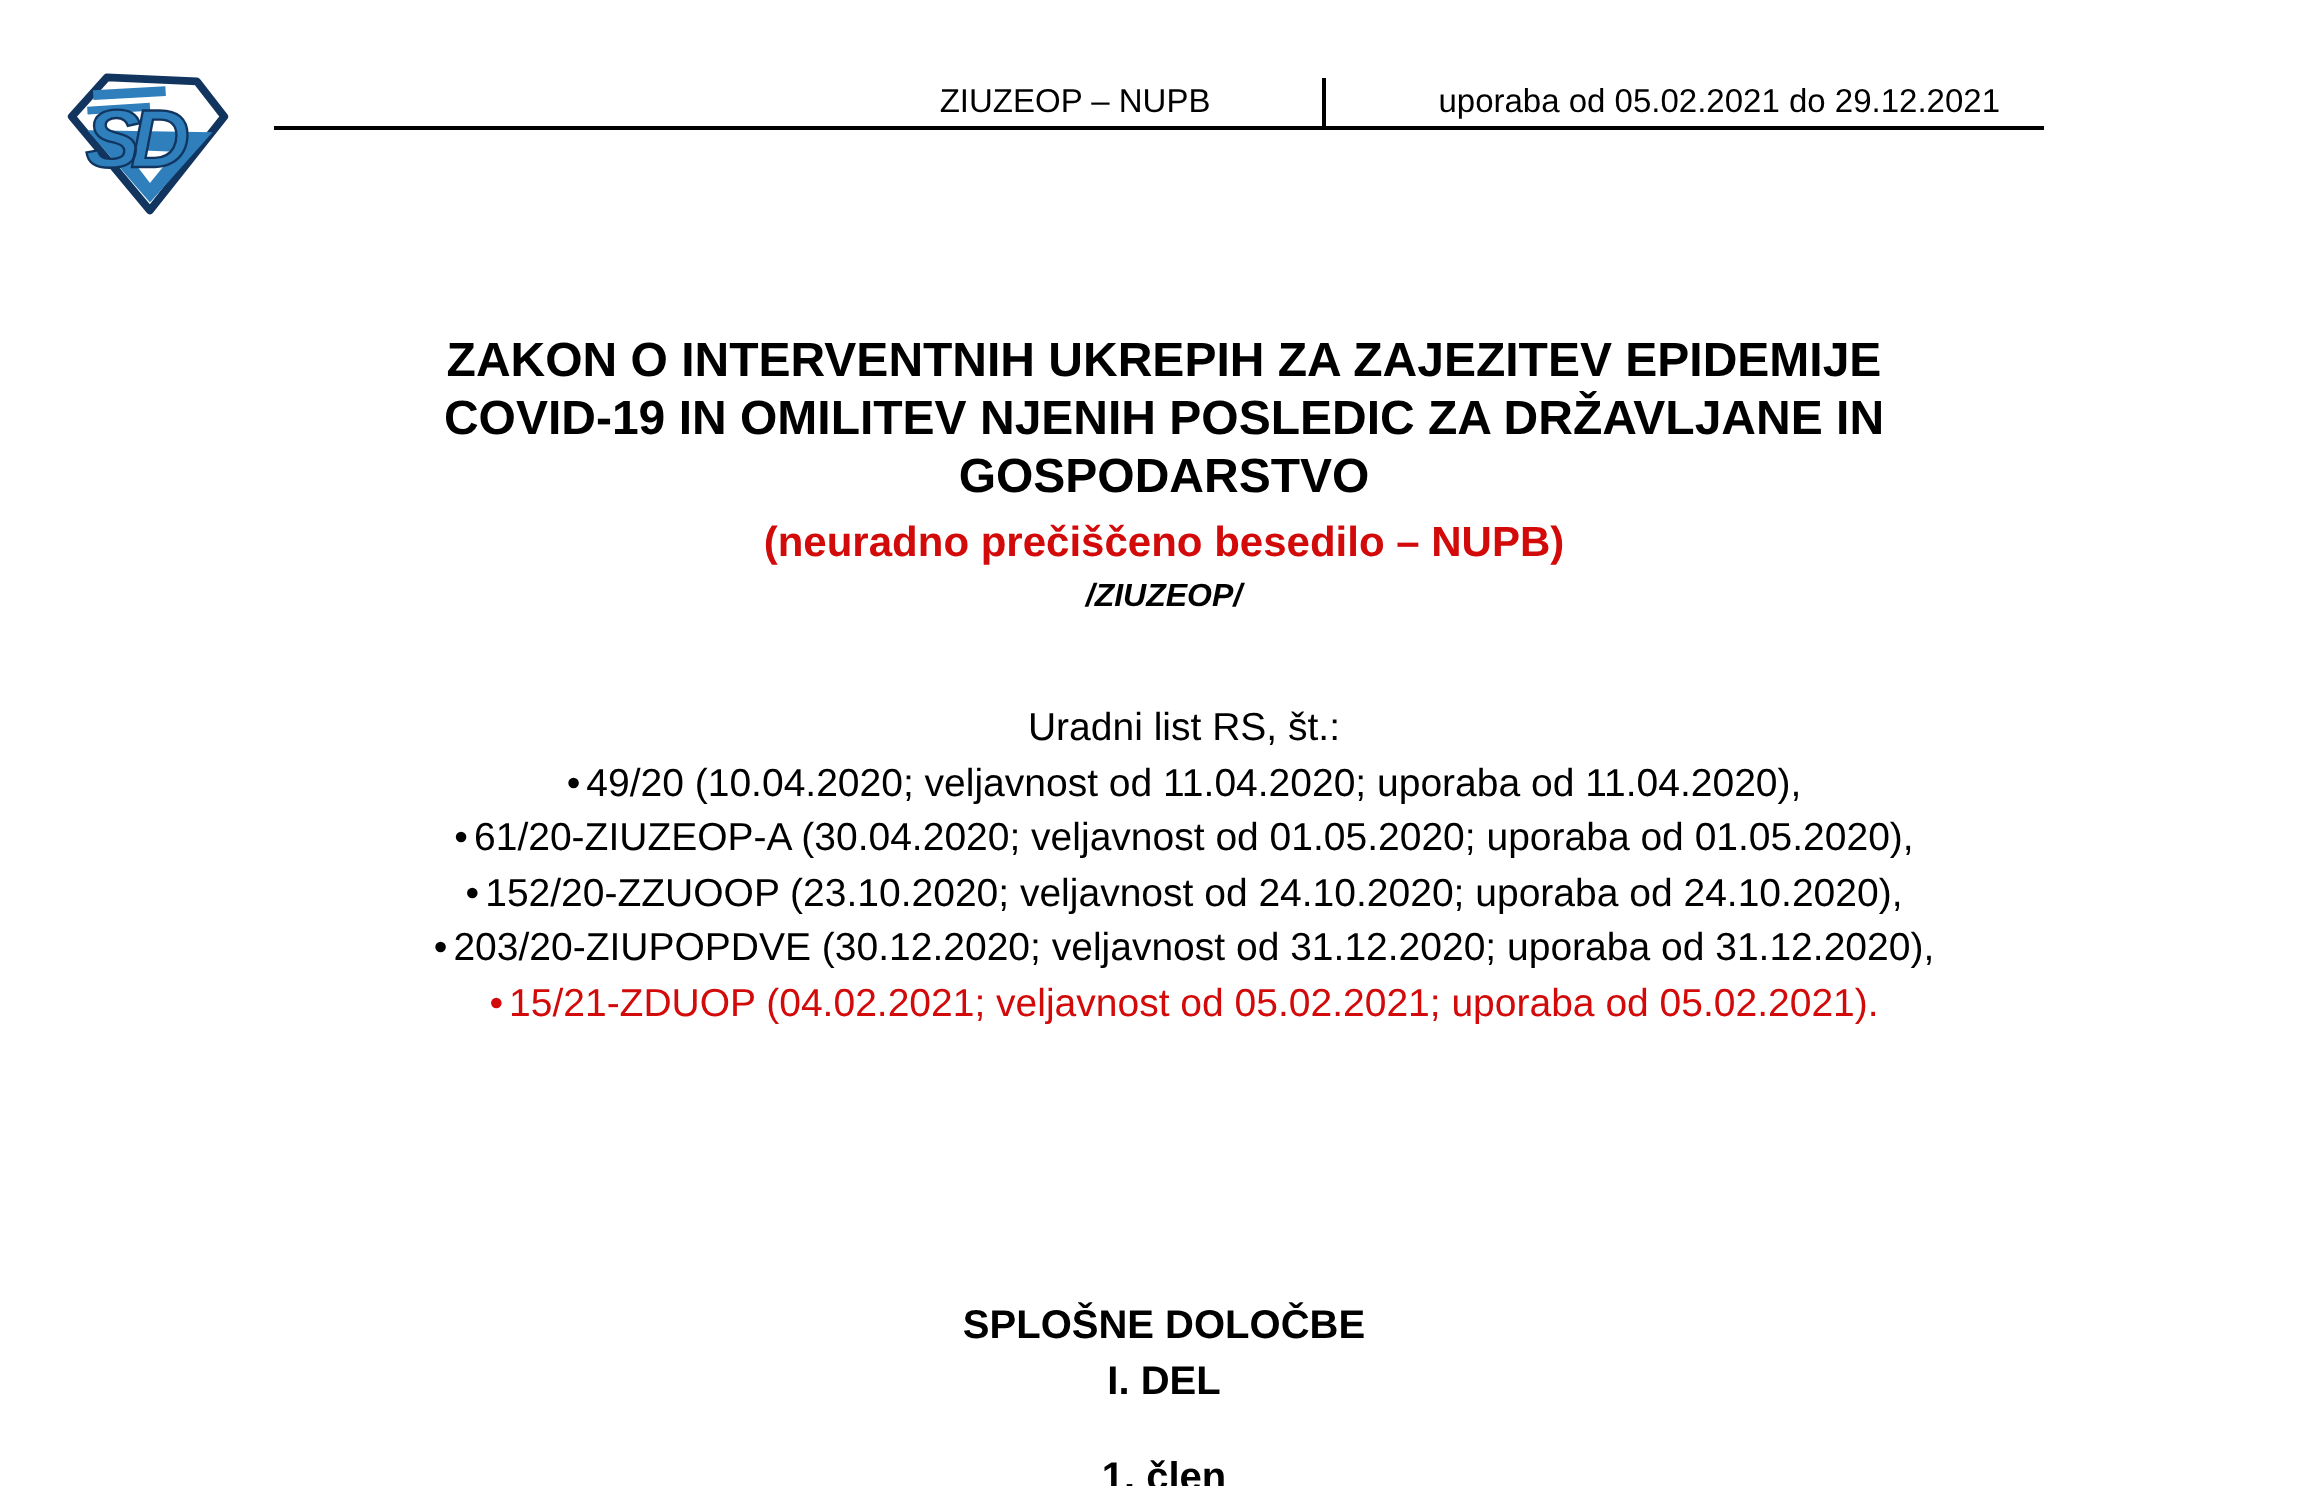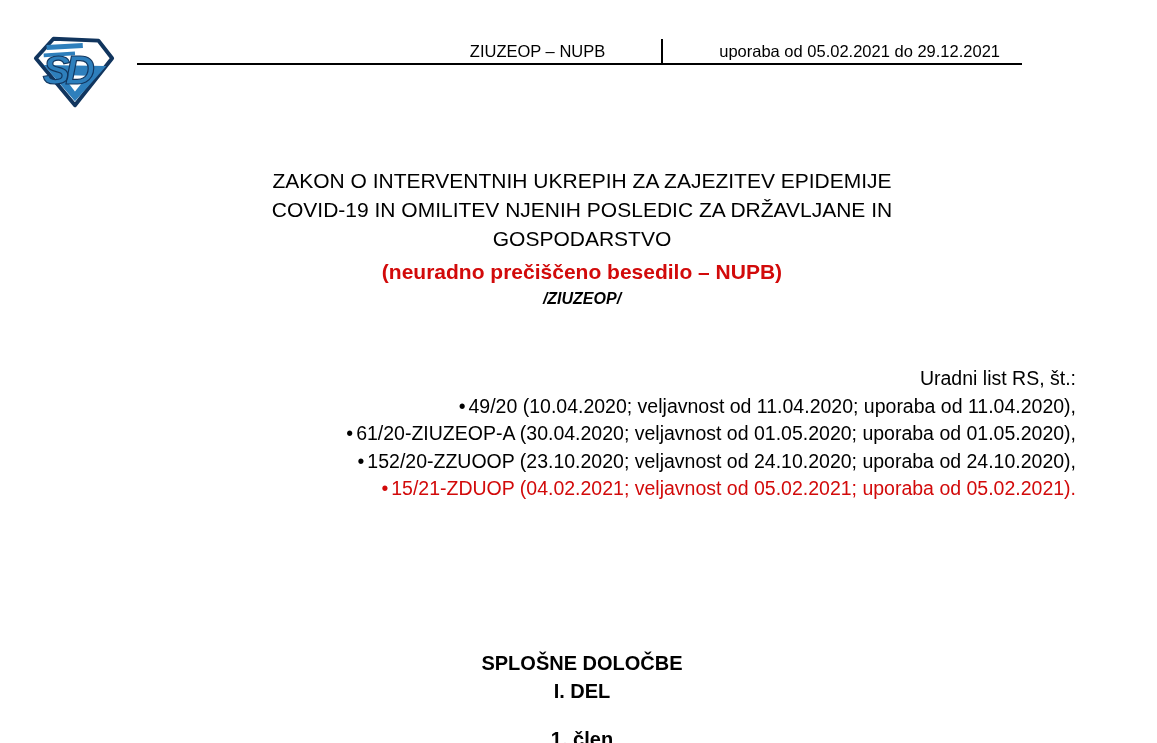--- a/index.html
+++ b/index.html
@@ -25,28 +25,28 @@
     display:flex;align-items:center;
     font-size:16.5px;white-space:nowrap;gap:44px;
   }
   .header-text .code{margin-right:12px;}
   .vsep{width:2px;height:25px;background:#000;margin-right:12px;}
   .header-rule{
     position:absolute;left:137px;top:63px;width:885px;height:2px;background:#000;
   }
   
   .centered{position:absolute;left:140px;width:884px;text-align:center;}
-  .title-block{top:166px;font-weight:normal;font-size:21px;line-height:29px;}
+  .title-block{top:166px;font-weight:bold;font-size:24px;line-height:29px;}
   .subtitle-block{top:258px;line-height:27px;}
   .subtitle-block .subtitle{color:var(--accent-red);font-weight:bold;font-size:21px;}
   .subtitle-block .abbr{font-weight:bold;font-style:italic;font-size:16px;}
   
   .gazette{
-    position:absolute;left:152px;top:365px;width:880px;
-    font-size:19.5px;line-height:27.5px;text-align:right;margin-left:44px;
+    position:absolute;left:152px;top:351px;width:880px;
+    font-size:19.5px;line-height:27.5px;text-align:center;
   }
   .gazette .entry{white-space:nowrap;}
   .gazette .bullet{display:inline-block;margin-right:3px;}
   .gazette .entry.red{color:var(--accent-red);}
   
   .validity{
     position:absolute;left:152px;top:549px;width:880px;
     font-size:19.5px;line-height:27.5px;
   }
   .validity .valid-line{
@@ -98,20 +98,23 @@
     <div class="intro">Uradni list RS, št.:</div>
     <div class="entry">
       <span class="bullet">•</span><span>49/20 (10.04.2020; veljavnost od 11.04.2020; uporaba od 11.04.2020),</span>
     </div>
     <div class="entry">
       <span class="bullet">•</span><span>61/20-ZIUZEOP-A (30.04.2020; veljavnost od 01.05.2020; uporaba od 01.05.2020),</span>
     </div>
     <div class="entry">
       <span class="bullet">•</span><span>152/20-ZZUOOP (23.10.2020; veljavnost od 24.10.2020; uporaba od 24.10.2020),</span>
     </div>
+    <div class="entry">
+      <span class="bullet">•</span><span>203/20-ZIUPOPDVE (30.12.2020; veljavnost od 31.12.2020; uporaba od 31.12.2020),</span>
+    </div>
     <div class="entry red">
       <span class="bullet">•</span><span>15/21-ZDUOP (04.02.2021; veljavnost od 05.02.2021; uporaba od 05.02.2021).</span>
     </div>
   </div>
 
 
   <div class="centered part-heading">
     <div>SPLOŠNE DOLOČBE</div>
     <div>I. DEL</div>
   </div>

